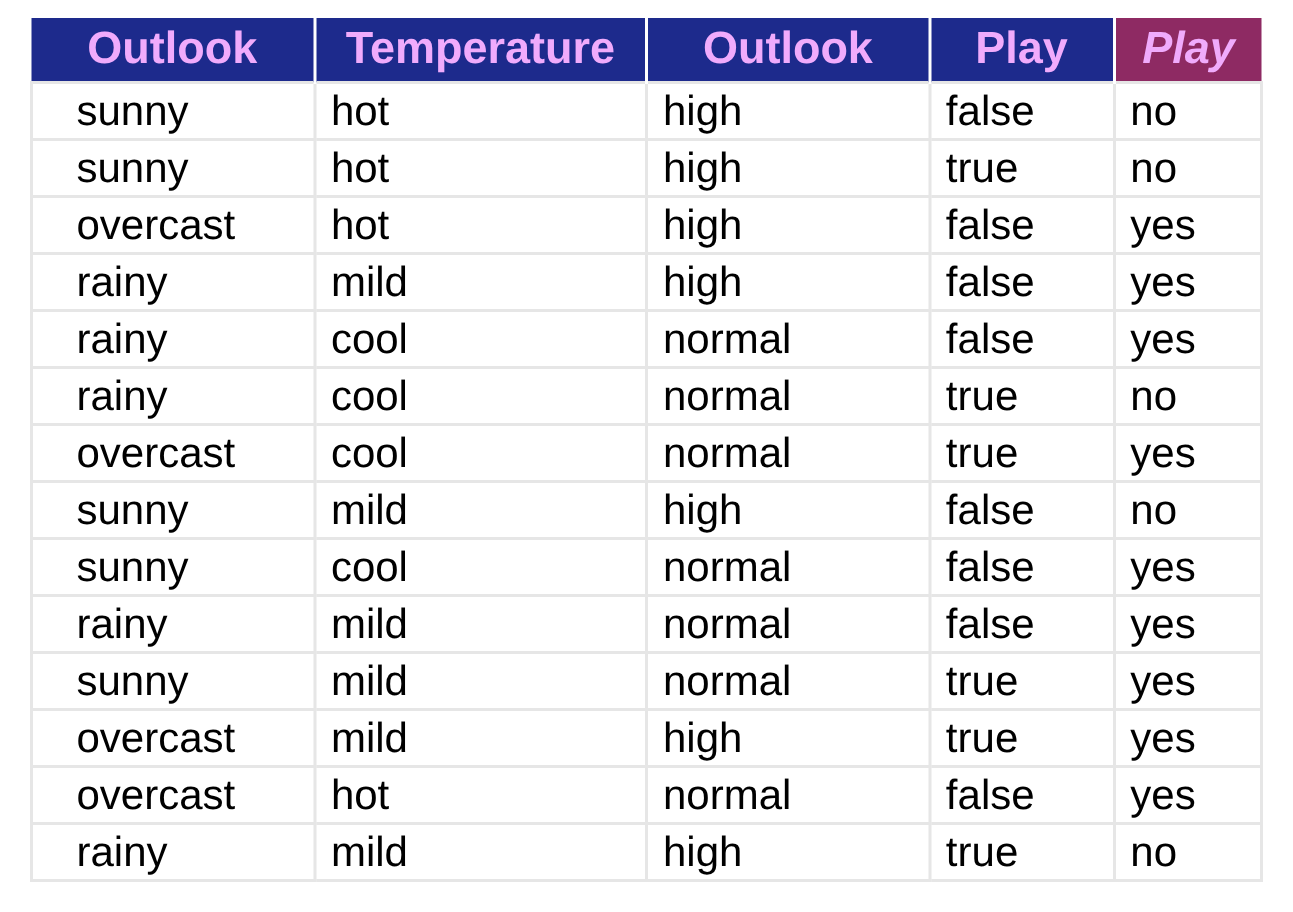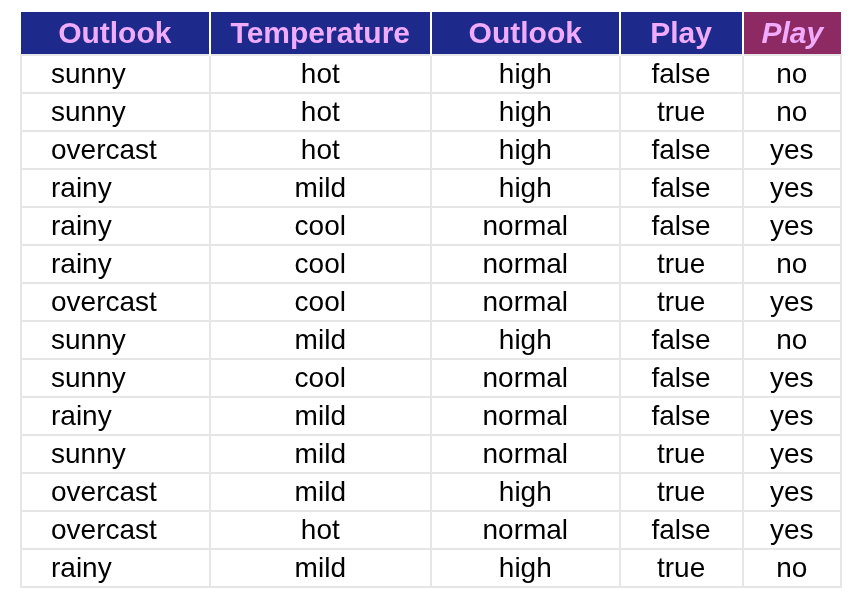--- a/index.html
+++ b/index.html
@@ -36,21 +36,21 @@
     background: #8e2a63;
   }
   td {
     font-size: 28px;
     padding: 2px 10px;
     border: 2px solid #e6e6e6;
     color: #000000;
     background: #ffffff;
   }
   td.c-outlook { text-align: left; padding-left: 29px; }
-  td.c-temp, td.c-hum, td.c-windy, td.c-play { text-align: center; }
+  td.c-temp, td.c-hum, td.c-windy, td.c-play { text-align: left; }
 
   col.col-outlook { width: 23%; }
   col.col-temp    { width: 27%; }
   col.col-hum     { width: 23%; }
   col.col-windy   { width: 15%; }
   col.col-play    { width: 12%; }
 </style>
 </head>
 <body>
 

